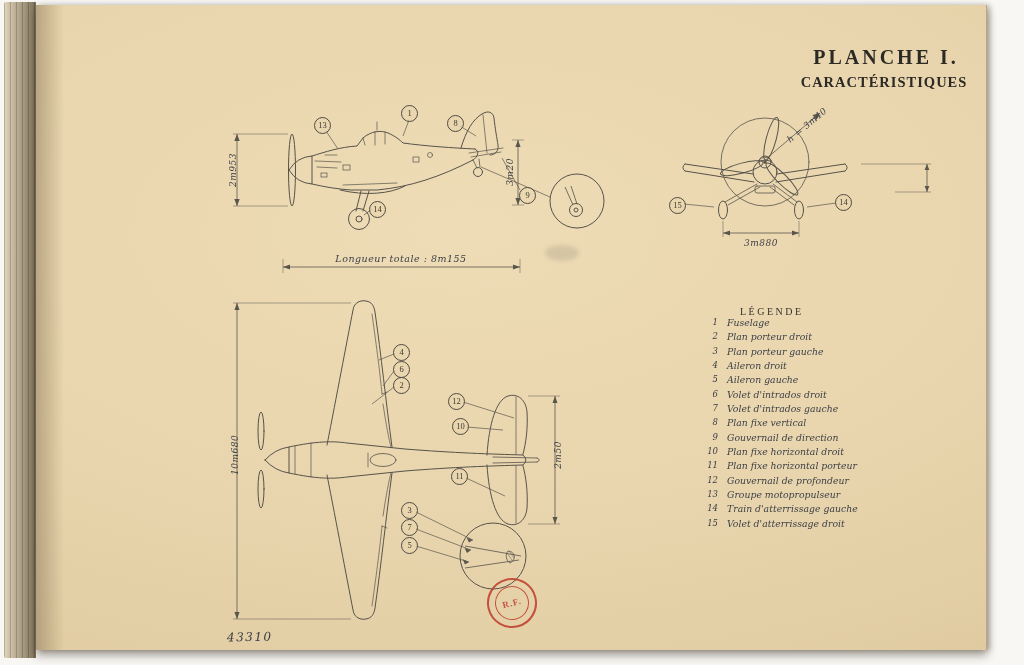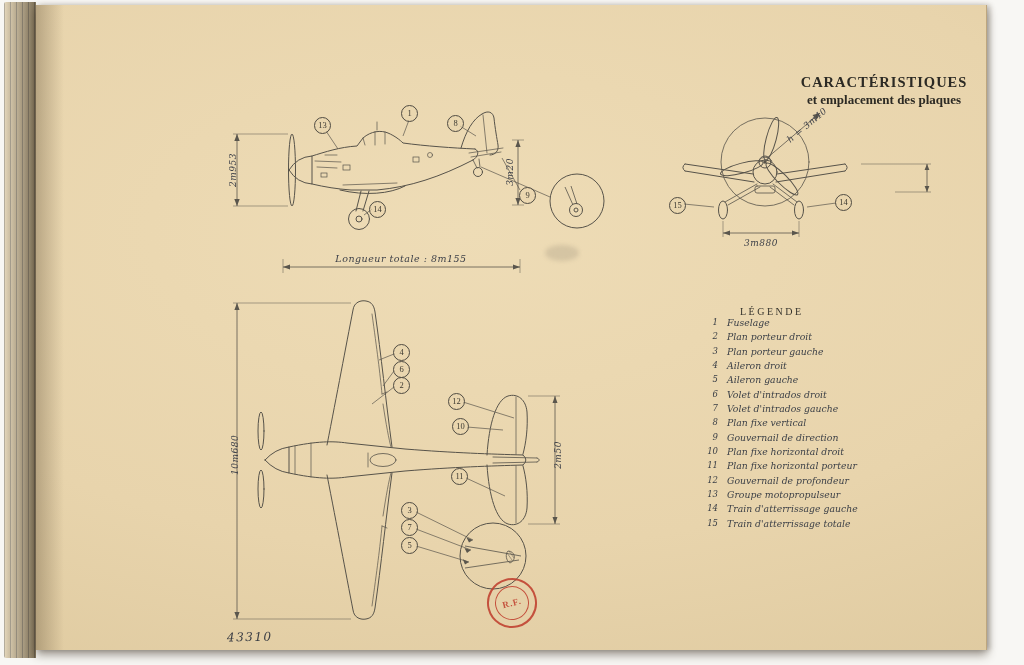--- a/index.html
+++ b/index.html
@@ -57,23 +57,23 @@
 <body>
 
 <div class="stage">
   <div class="page-stack"></div>
   <div class="stack-shade"></div>
 
   <div class="page">
     <div class="gutter"></div>
     <div class="smudge"></div>
 
+    <div class="plate-title">PLANCHE I.</div>
     <div class="subtitle">
       <div class="s1">CARACTÉRISTIQUES</div>
-      <div class="s2">et emplacement des plaques</div>
     </div>
 
     <div class="view" style="left:189px;top:90px;width:385px;height:185px;">
       <svg width="385" height="185" viewBox="0 0 385 185">
         <g stroke="#57534a" fill="none" stroke-width="1" stroke-linecap="round">
 
           <ellipse cx="67" cy="75" rx="3.5" ry="36"></ellipse>
           <path d="M64,75 Q72,62 87,61 L87,89 Q72,88 64,75 Z"></path>
 
           <path d="M87,61 C100,57 115,52 132,51 L138,43 C146,36 156,35 163,38 C170,41 175,45 178,48 C200,51 228,53 250,54"></path>
@@ -291,21 +291,21 @@
           <span>Plan fixe horizontal droit</span>
         <span class="lnum">11</span>
           <span>Plan fixe horizontal porteur</span>
         <span class="lnum">12</span>
           <span>Gouvernail de profondeur</span>
         <span class="lnum">13</span>
           <span>Groupe motopropulseur</span>
         <span class="lnum">14</span>
           <span>Train d'atterrissage gauche</span>
         <span class="lnum">15</span>
-          <span>Train d'atterrissage totale</span>
+          <span>Volet d'atterrissage droit</span>
       </div>
     </div>
 
     <div class="stamp">
       <div class="outer"></div>
       <div class="inner">R.F.</div>
     </div>
   </div>
 </div>
 

